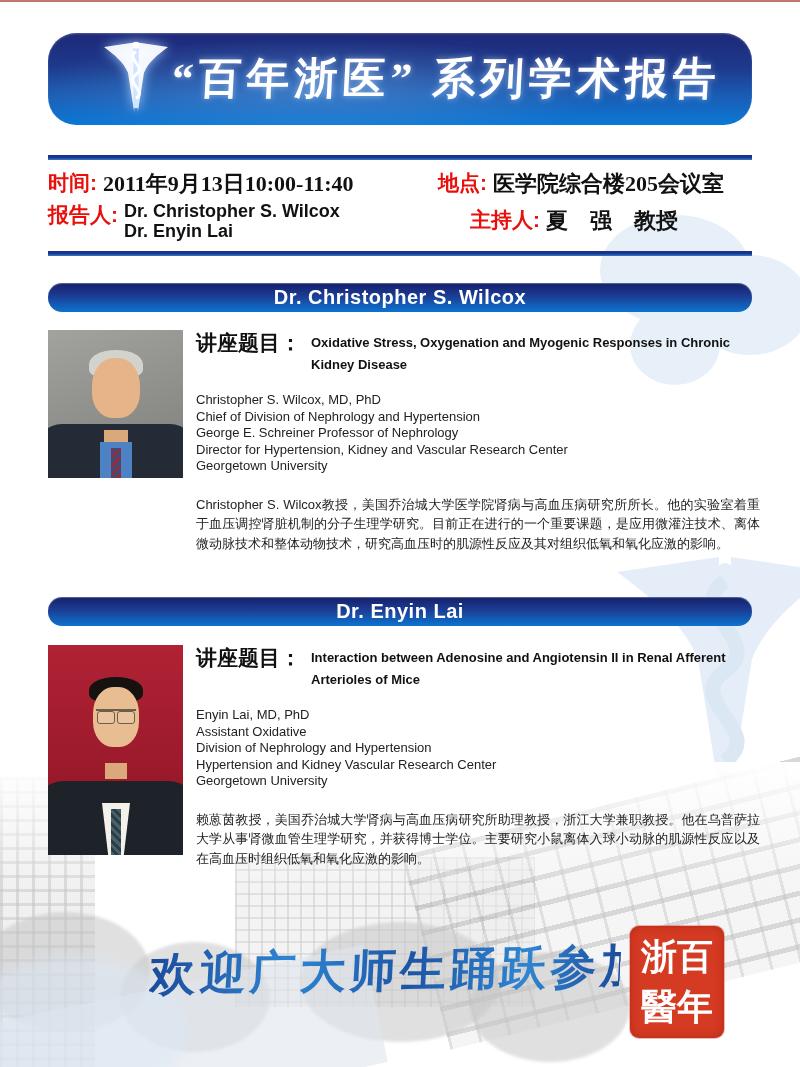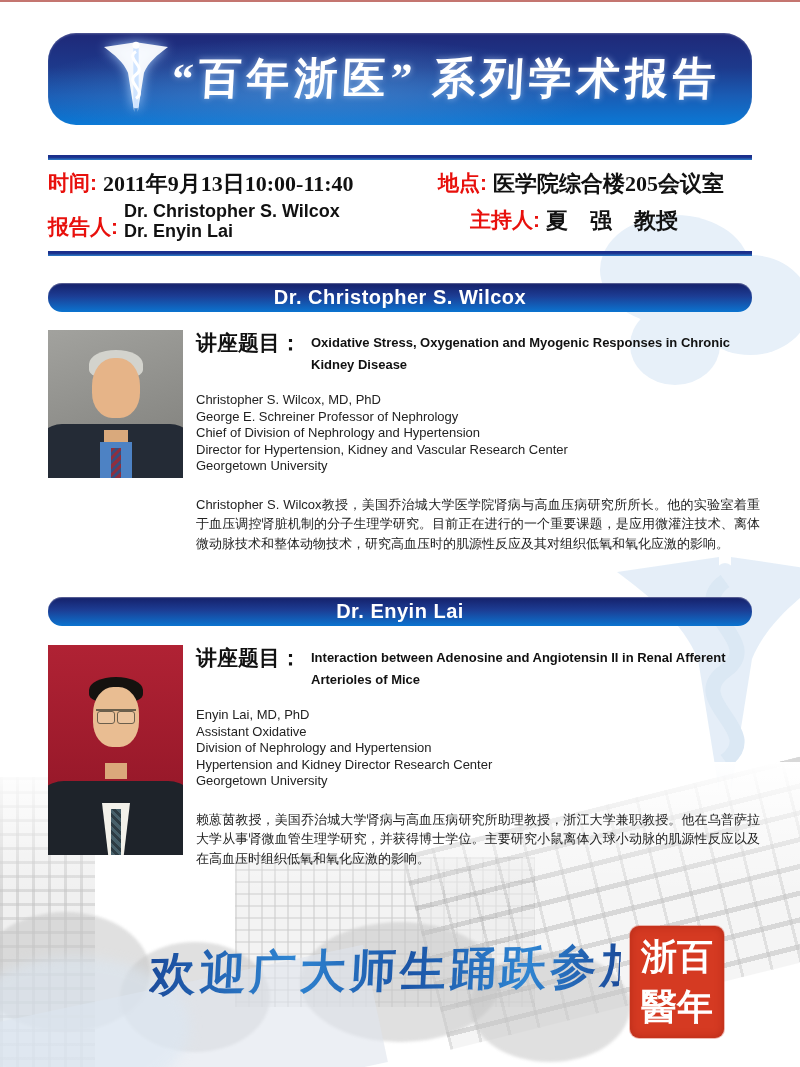--- a/index.html
+++ b/index.html
@@ -68,21 +68,21 @@
   .rule { height:5px; width:100%;
     background:linear-gradient(180deg,#1b2f8c 0%, #1b2f8c 45%, #2e7ec8 100%); }
   .info-body { padding:9px 0 10px 0; display:flex; }
   .info-left { width:390px; }
   .info-right { flex:1; }
   .info-row { display:flex; }
   .lbl { color:#e8100c; font-weight:700; font-size:21px; white-space:nowrap;
     font-family:"Liberation Sans",sans-serif; }
   .val-serif { font-family:"Liberation Serif","DejaVu Serif",serif; font-weight:700;
     font-size:22px; color:#111; white-space:nowrap; }
-  .speakers { display:flex; align-items:flex-end; margin-top:2px; }
+  .speakers { display:flex; align-items:flex-start; margin-top:2px; }
   .speaker-names { margin-left:6px; }
   .speaker-names div { font-weight:700; font-size:18px; line-height:20px; color:#111; }
   .mt6 { margin-top:7px;margin-left:32px; }
   .ml6 { margin-left:6px; }
 
   
   .sec-header { position:absolute; left:48px; width:704px; height:29px;
     border-radius:14px;
     background:linear-gradient(180deg,#151f68 0%, #1c3d94 45%, #0b74d0 100%);
     display:flex; align-items:center; justify-content:center;
@@ -219,22 +219,22 @@
       <div class="p-abs shirt1"></div>
       <div class="p-abs tie1"></div>
     </div>
     <div class="sec-text">
       <div class="topic-row">
         <span class="topic-label">讲座题目：</span>
         <span class="topic">Oxidative Stress, Oxygenation and Myogenic Responses in Chronic Kidney Disease</span>
       </div>
       <div class="cred">
         <div>Christopher S. Wilcox, MD, PhD</div>
+        <div>Chief of Division of Nephrology and Hypertension</div>
         <div>George E. Schreiner Professor of Nephrology</div>
-        <div>Chief of Division of Nephrology and Hypertension</div>
         <div>Director for Hypertension, Kidney and Vascular Research Center</div>
         <div>Georgetown University</div>
       </div>
       <div class="bio">Christopher S. Wilcox教授，美国乔治城大学医学院肾病与高血压病研究所所长。他的实验室着重于血压调控肾脏机制的分子生理学研究。目前正在进行的一个重要课题，是应用微灌注技术、离体微动脉技术和整体动物技术，研究高血压时的肌源性反应及其对组织低氧和氧化应激的影响。</div>
     </div>
   </div>
 
   <div class="sec-header" style="top:597px;">Dr. Enyin Lai</div>
   <div class="sec-body" style="top:645px;">
     <div class="photo photo2">
@@ -248,21 +248,21 @@
     </div>
     <div class="sec-text">
       <div class="topic-row">
         <span class="topic-label">讲座题目：</span>
         <span class="topic" style="max-width:520px;">Interaction between Adenosine and Angiotensin II in Renal Afferent Arterioles of Mice</span>
       </div>
       <div class="cred">
         <div>Enyin Lai,  MD, PhD</div>
         <div>Assistant Oxidative</div>
         <div>Division of Nephrology and Hypertension</div>
-        <div>Hypertension and Kidney Director Research Center</div>
+        <div>Hypertension and Kidney Vascular Research Center</div>
         <div>Georgetown University</div>
       </div>
       <div class="bio">赖蒽茵教授，美国乔治城大学肾病与高血压病研究所助理教授，浙江大学兼职教授。他在乌普萨拉大学从事肾微血管生理学研究，并获得博士学位。主要研究小鼠离体入球小动脉的肌源性反应以及在高血压时组织低氧和氧化应激的影响。</div>
     </div>
   </div>
 
   <div class="footer">
     <div class="welcome">欢迎广大师生踊跃参加！</div>
     <div class="seal">
       <div class="seal-col">

